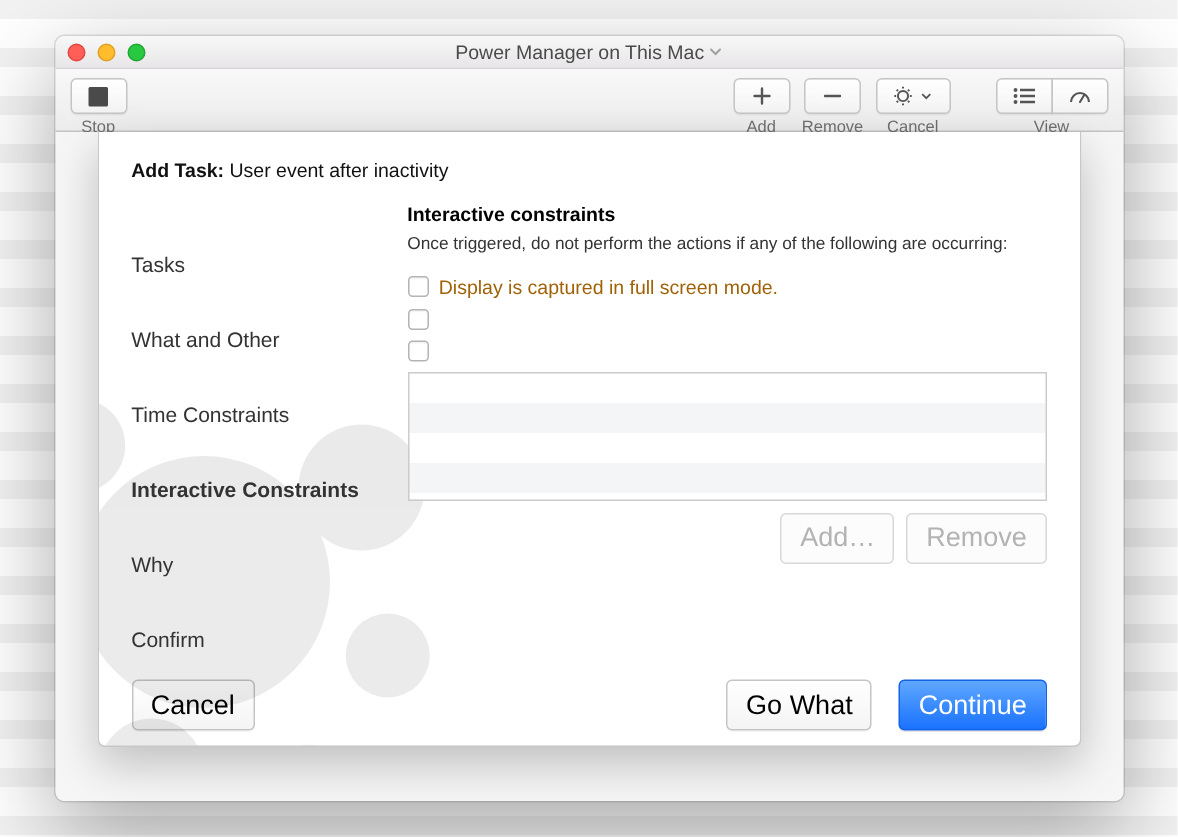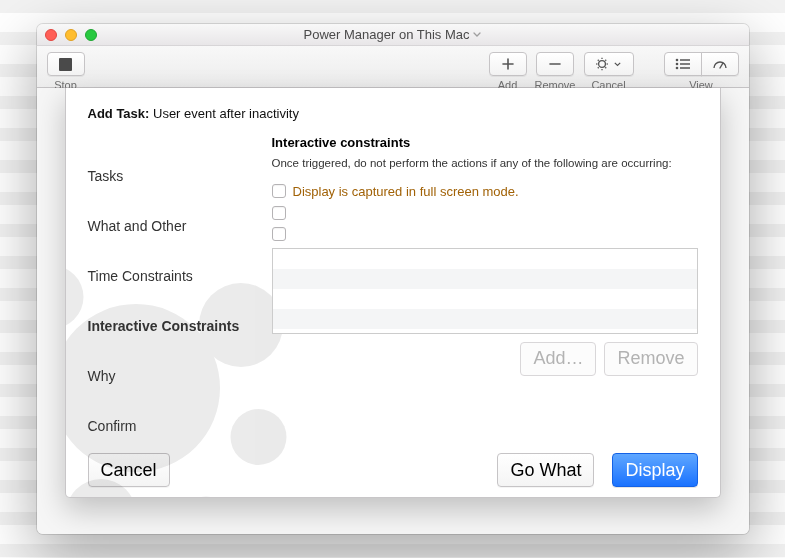--- a/index.html
+++ b/index.html
@@ -242,17 +242,17 @@
             <div class="btn disabled">Add…</div>
             <div class="btn disabled">Remove</div>
           </div>
         </div>
       </div>
 
       <div class="sheet-footer">
         <div class="btn">Cancel</div>
         <div class="spacer"></div>
         <div class="btn">Go What</div>
-        <div class="btn primary" style="min-width:82px">Display</div>
+        <div class="btn primary" style="min-width:82px">Continue</div>
       </div>
     </div>
   </div>
 </div>
 
 </body></html>

